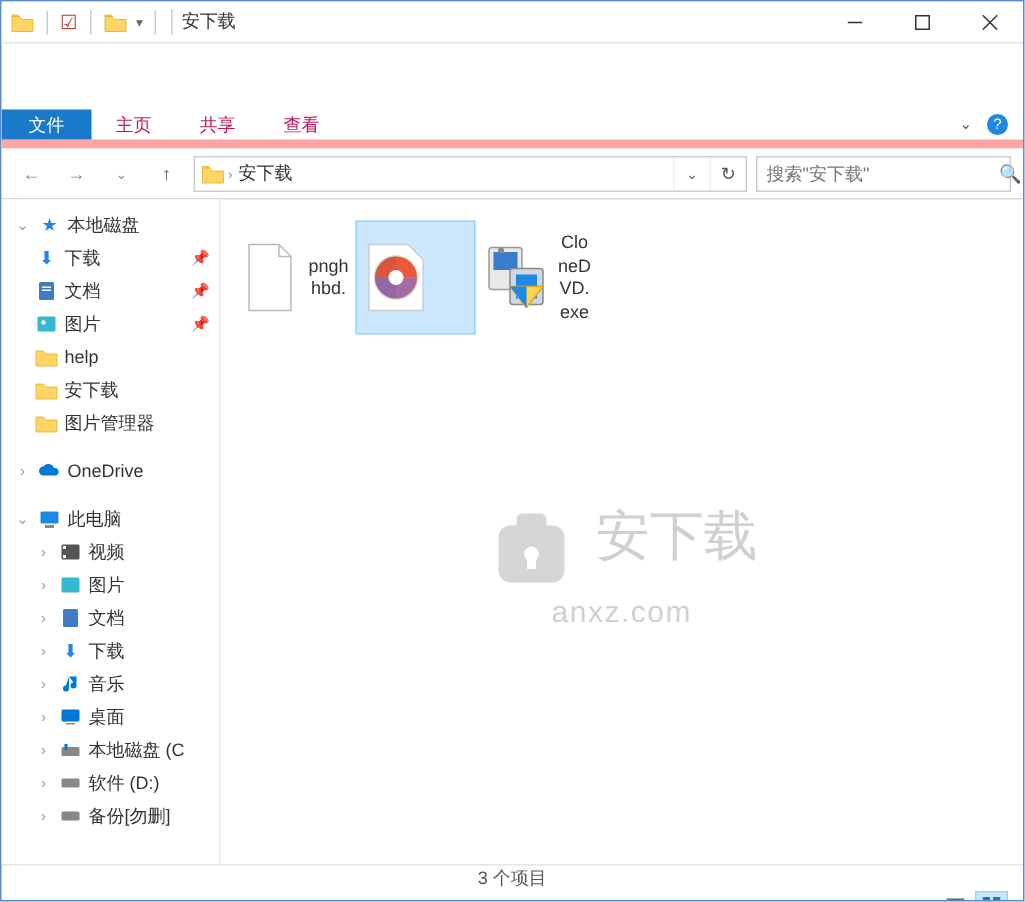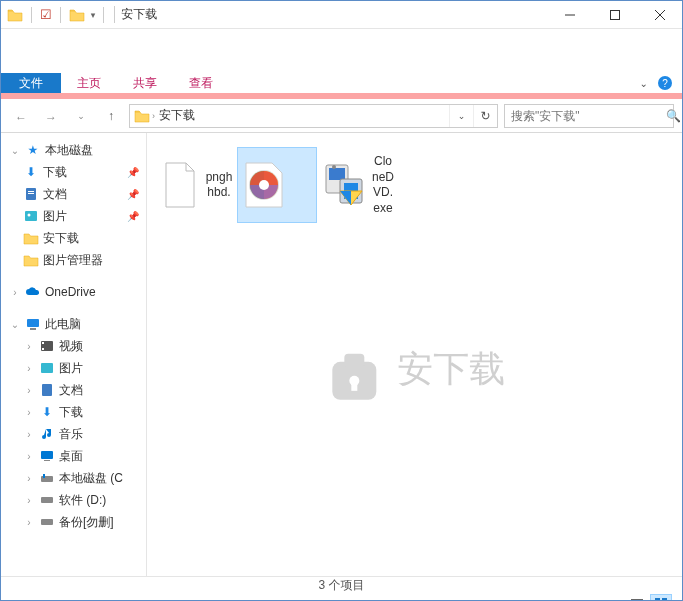--- a/index.html
+++ b/index.html
@@ -181,20 +181,28 @@
         </span>
       <span class="tree-lbl">图片</span>
       <span class="tree-pin">📌</span>
     </div>
     <div class="tree-item indented">
       <span class="tree-ico">
           <svg width="16" height="14" viewBox="0 0 16 14">
             <path class="folder-svg" d="M1 3 h5 l1.5 2 H15 v8 H1 z"></path>
           </svg>
         </span>
+      <span class="tree-lbl">help</span>
+    </div>
+    <div class="tree-item indented">
+      <span class="tree-ico">
+          <svg width="16" height="14" viewBox="0 0 16 14">
+            <path class="folder-svg" d="M1 3 h5 l1.5 2 H15 v8 H1 z"></path>
+          </svg>
+        </span>
       <span class="tree-lbl">安下载</span>
     </div>
     <div class="tree-item indented">
       <span class="tree-ico">
           <svg width="16" height="14" viewBox="0 0 16 14">
             <path class="folder-svg" d="M1 3 h5 l1.5 2 H15 v8 H1 z"></path>
           </svg>
         </span>
       <span class="tree-lbl">图片管理器</span>
     </div>
@@ -345,20 +353,21 @@
         <span class="wm-ico">
           <svg width="60" height="60" viewBox="0 0 60 60">
               <rect x="8" y="16" width="44" height="38" rx="8" fill="#d6d6d6"></rect>
               <rect x="20" y="8" width="20" height="14" rx="4" fill="#d6d6d6"></rect>
               <circle cx="30" cy="35" r="5" fill="#fff"></circle>
               <rect x="27" y="35" width="6" height="10" fill="#fff"></rect>
             </svg>
         </span>
         <span class="wm-main">安下载</span>
       </div>
+      <div class="wm-sub">anxz.com</div>
     </div>
   </div>
 </div>
 
 <div class="statusbar">
   <span>3 个项目</span>
   <div class="status-right">
     <div class="view-btn">
       <svg width="12" height="12">
           <rect x="0" y="1" width="12" height="2" fill="currentColor"></rect>

